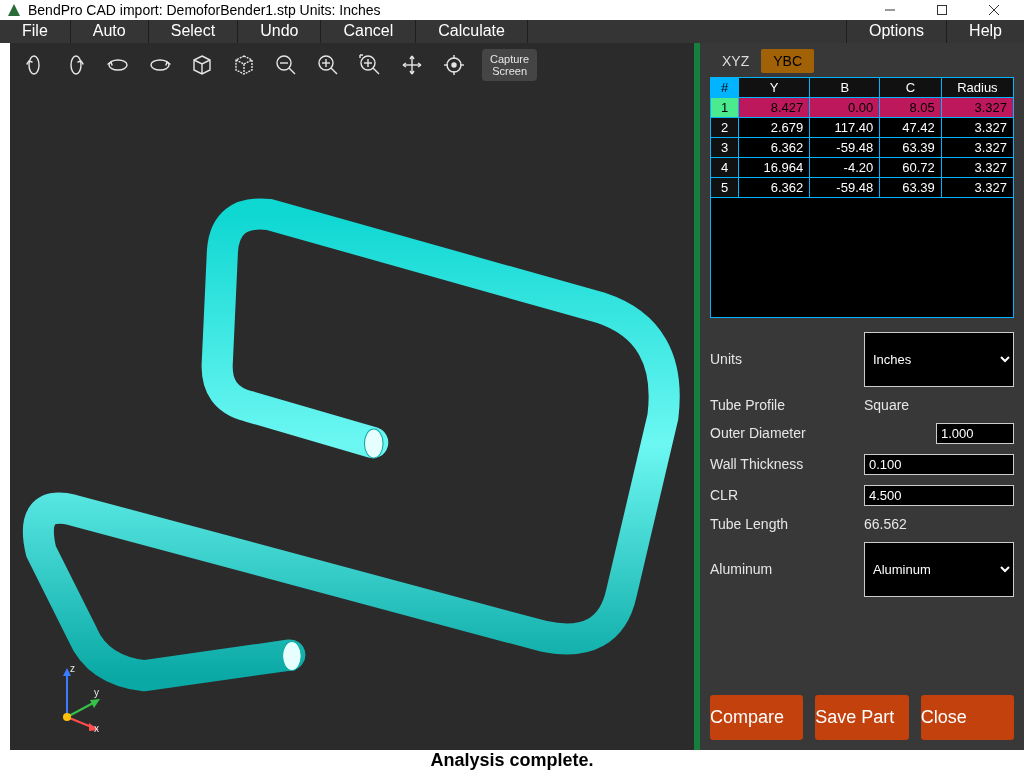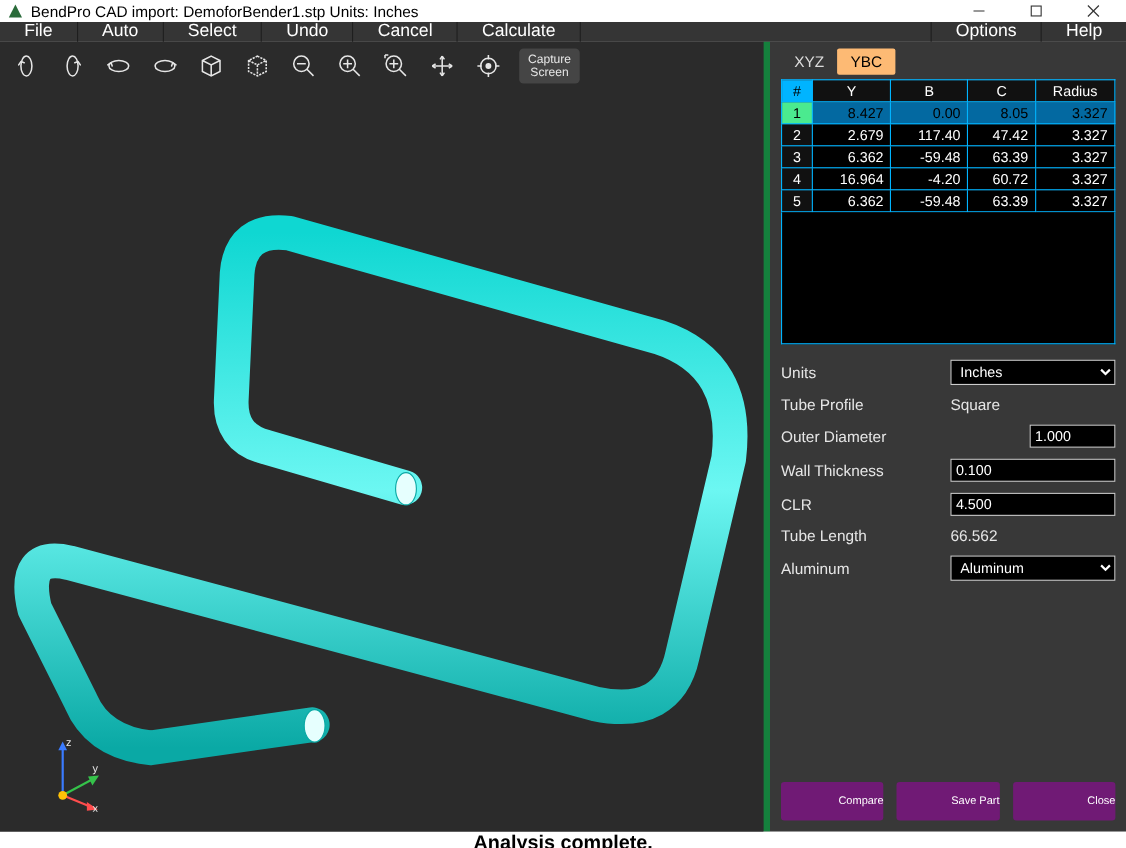--- a/index.html
+++ b/index.html
@@ -13,58 +13,58 @@
   .winbtn { width: 36px; height: 20px; display:flex; align-items:center; justify-content:center; color:#333; }
   .winbtn svg { width: 12px; height: 12px; }
 
   
   .menubar { height: 40px; background: #353535; display:flex; align-items:stretch; }
   .menubtn { color: #fff; font-size: 16px; display:flex; align-items:center; padding: 0 22px; border-right: 1px solid #1e1e1e; cursor:pointer; }
   .menubar .spacer { flex:1; }
   .menubtn.right { border-left: 1px solid #1e1e1e; border-right: none; }
 
   
-  .main { flex:1; display:flex; background:#2b2b2b; }
+  .main { flex:1; display:flex; background:#2b2b2b;margin-left:10px; }
   .viewport-area { flex:1; display:flex; flex-direction:column; background:#2b2b2b; position:relative; }
   .toolbar { height: 40px; display:flex; align-items:center; gap: 14px; padding: 4px 10px 0 10px; }
   .toolbtn { width: 28px; height: 28px; display:flex; align-items:center; justify-content:center; color:#e6e6e6; cursor:pointer; }
   .toolbtn svg { width: 24px; height: 24px; stroke:#e6e6e6; fill:none; stroke-width:1.4; }
   .capture-btn { background:#454545; border-radius:4px; padding:4px 8px; color:#e6e6e6; font-size:11px; text-align:center; line-height:1.1; cursor:pointer; }
 
   .viewport { flex:1; position:relative; overflow:hidden; }
   .axis-gizmo { position:absolute; left:22px; bottom:18px; width:70px; height:70px; }
 
   
   .sidepanel { width:330px; background:#383838; border-left:6px solid #15803d; display:flex; flex-direction:column; padding: 6px 10px 10px 10px; }
   .tab-row { display:flex; gap:0; margin-bottom:4px; }
   .tab { padding: 4px 12px; font-size:14px; color:#ddd; cursor:pointer; }
-  .tab.active { background:#fdba74; color:#000; border-radius:2px; }
+  .tab.active { background:#a16207; color:#000; border-radius:2px; }
 
   table.bend-table { width:100%; border-collapse:collapse; font-size:13px; }
   .bend-table th, .bend-table td { border:1px solid #00b4ff; padding:2px 6px; text-align:right; }
   .bend-table th { background:#111; color:#fff; font-weight:normal; text-align:center; }
   .bend-table th.num { background:#00b4ff; color:#000; width:28px; }
   .bend-table td.num { background:#111; color:#fff; text-align:center; width:28px; }
   .bend-table td { background:#000; color:#fff; }
-  .bend-table tr.hl td { background:#0369a1; color:#000; }
+  .bend-table tr.hl td { background:#be185d; color:#000; }
   .bend-table tr.hl td.num { background:#4bea8f; color:#000; }
 
   .table-pad { flex: 0 0 120px; background:#000; border:1px solid #00b4ff; border-top:none; }
 
   .props { margin-top:14px; display:flex; flex-direction:column; gap:10px; font-size:14px; color:#e6e6e6; }
   .prop-row { display:flex; align-items:center; }
   .prop-row label { flex:1; }
   .prop-row .val { width:150px; }
   .prop-row input[type=text] { width:150px; background:#000; color:#fff; border:1px solid #ccc; padding:2px 4px; font-size:13px; }
   .prop-row input.short { width:78px; }
-  .prop-row select { width:150px; background:#000; color:#fff; border:1px solid #ccc; padding:2px 4px; font-size:13px; }
+  .prop-row select { width:150px; background:#000; color:#fff; border:1px solid #ccc; padding:18px 4px; font-size:13px; }
   .prop-row .static { color:#e6e6e6; }
 
   .footer-buttons { margin-top:auto; display:flex; gap:12px; padding-top:10px; }
-  .fbtn { flex:1; background:#701a75; color:#fff; text-align:right; padding:12px 0; font-size:10px; border-radius:3px; cursor:pointer; }
+  .fbtn { flex:1; background:#c2410c; color:#fff; text-align:left; padding:12px 0; font-size:18px; border-radius:3px; cursor:pointer; }
 
   .statusbar { height:32px; background:#fff; color:#000; font-size:18px; font-weight:bold; display:flex; align-items:center; justify-content:center; }
 </style>
 </head>
 <body>
 
 <div class="titlebar">
   <span class="app-icon">
     <svg viewBox="0 0 16 16">
         <path d="M2 14 L8 2 L14 14 Z" fill="#2a6b3a"></path>

